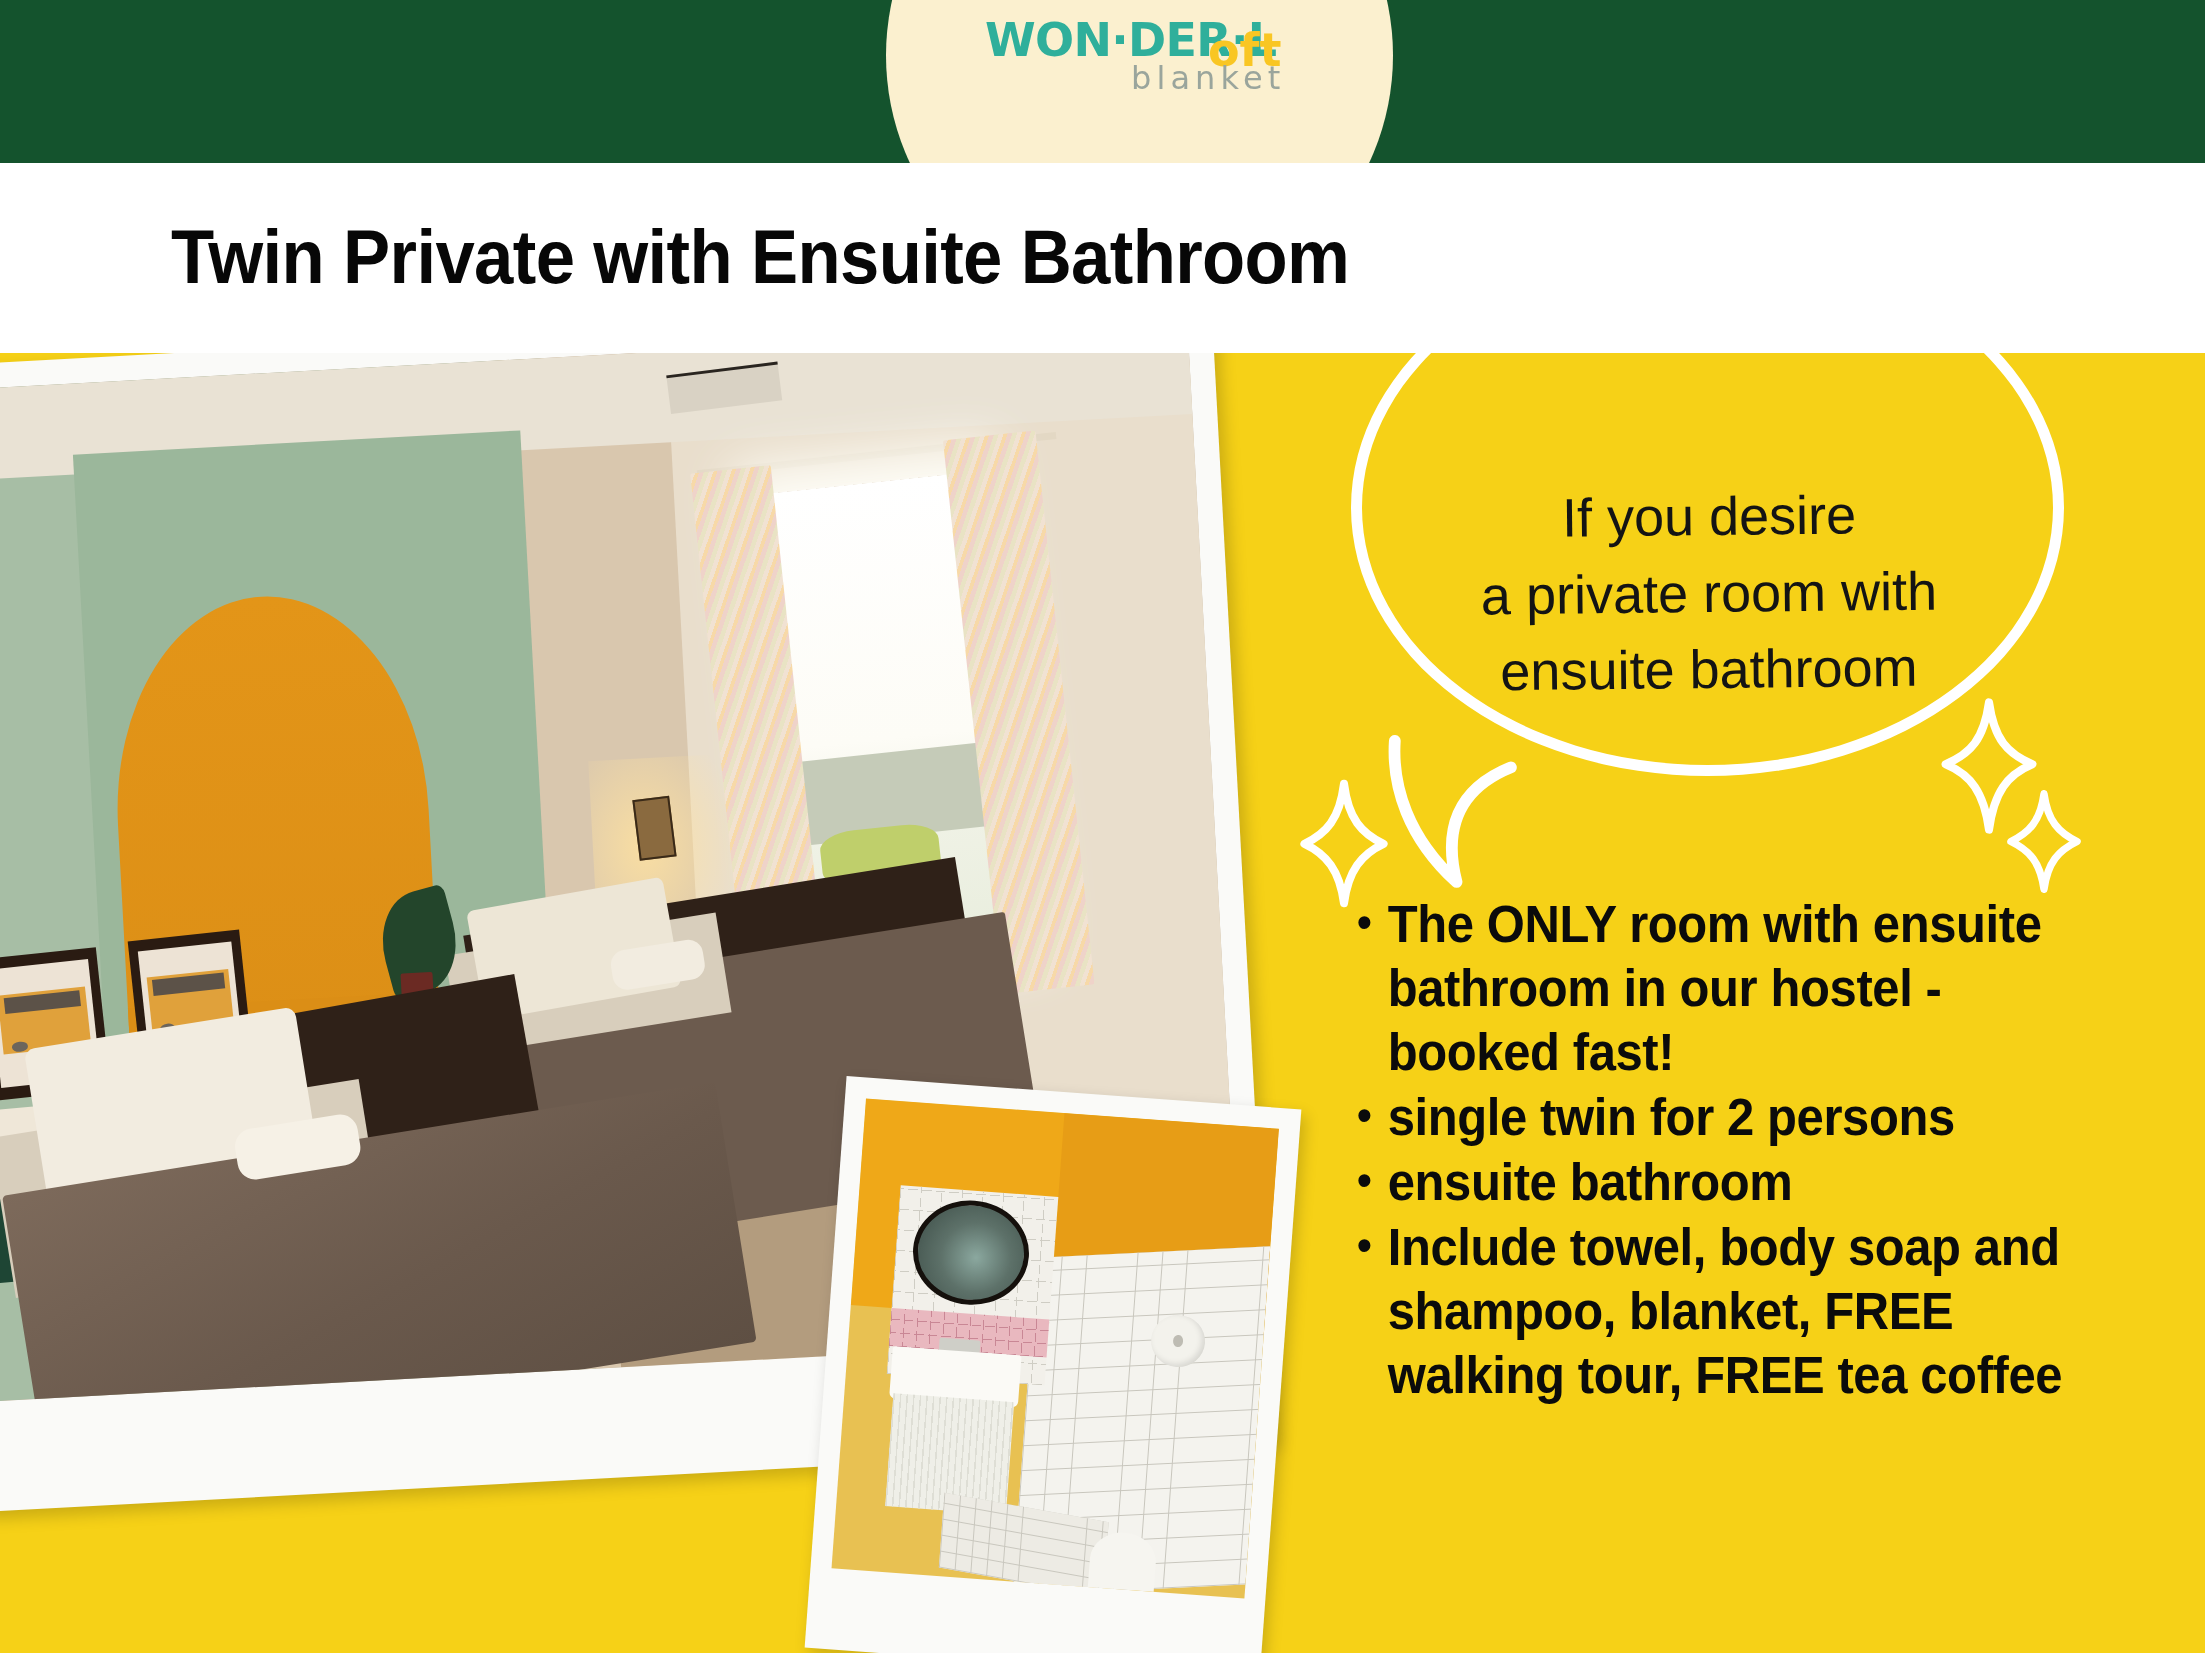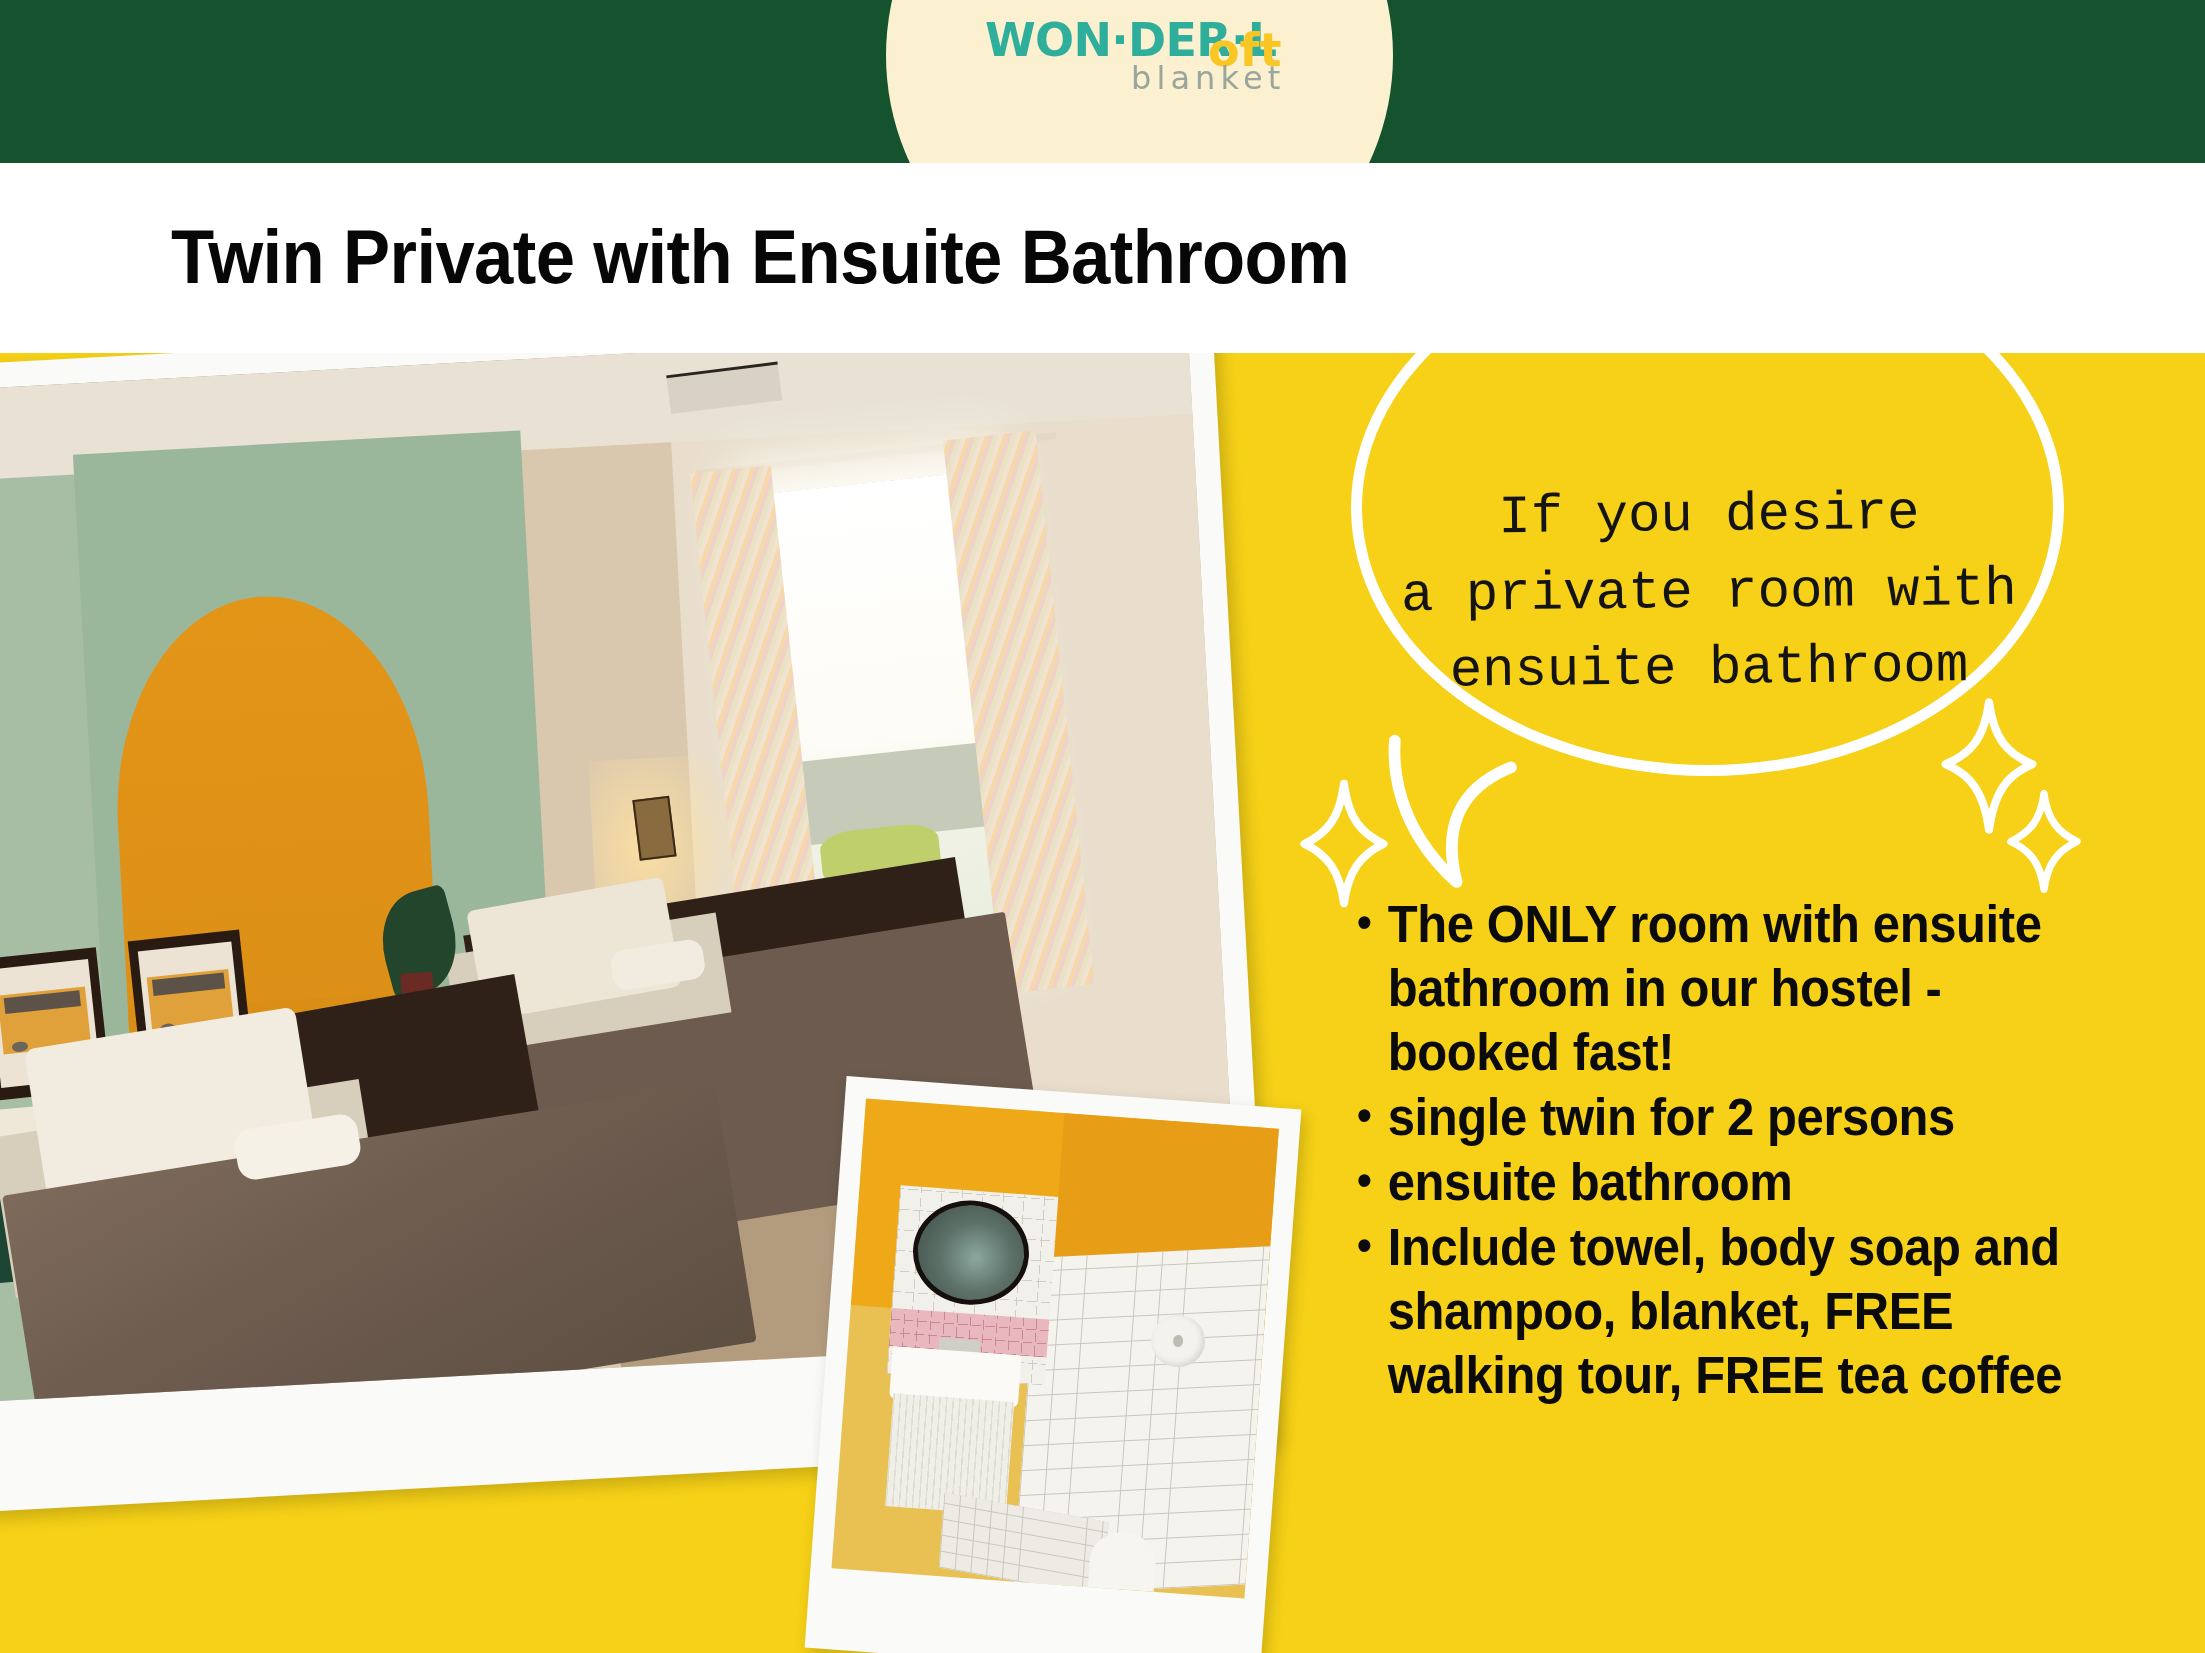--- a/index.html
+++ b/index.html
@@ -209,21 +209,21 @@
     transform:skewY(6deg);}
   
   #bubble{
     position:absolute;left:1351px;top:-114px;width:713px;height:537px;
     border:11.8px solid #FFFFFF;border-radius:50%;
     box-sizing:border-box;z-index:4;
   }
   #bubble-text{
     position:absolute;left:1371px;top:125px;width:676px;
     text-align:center;color:#141414;
-    font-family:Liberation Mono, monospace;
+    font-family:Liberation Sans, sans-serif;
     font-size:54px;line-height:1.42;font-weight:500;
     z-index:6;
   }
   #bubble-text div{ transform:rotate(-0.6deg); }
   #bubble-tail{
     position:absolute;left:1386px;top:382px;width:169px;height:158px;z-index:4;
   }
   
   .sparkle{position:absolute;z-index:6;}
   

